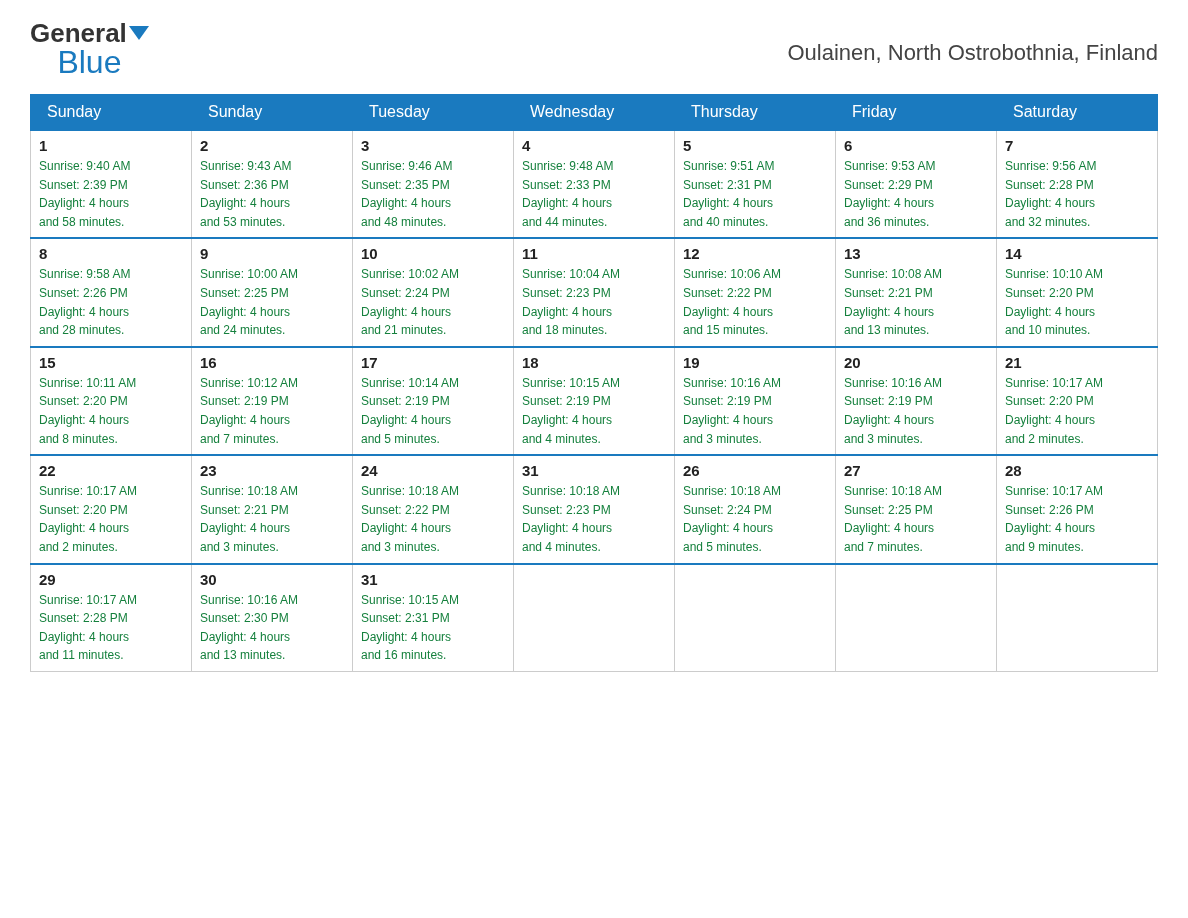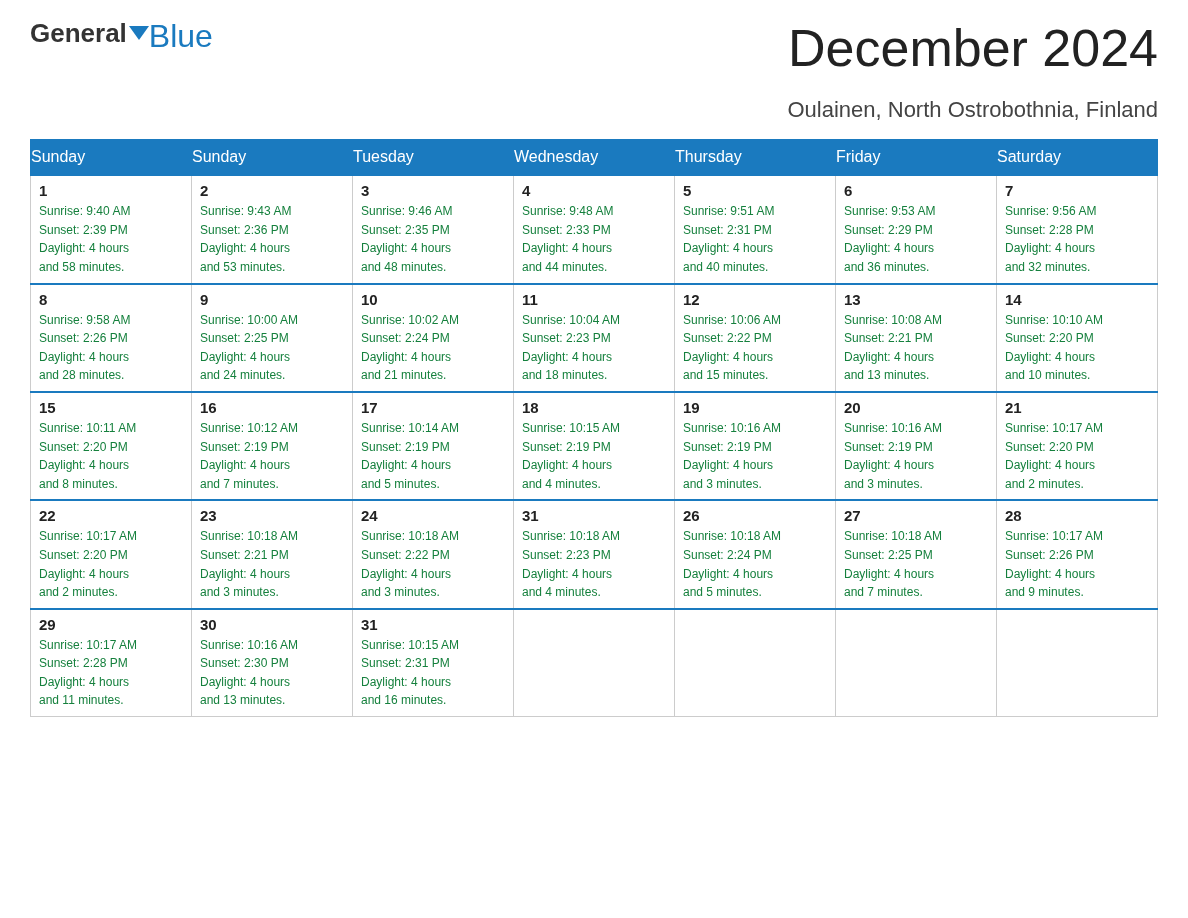--- a/index.html
+++ b/index.html
@@ -11,22 +11,22 @@
       padding: 20px 30px;
     }
     .header-area {
       display: flex;
       justify-content: space-between;
       align-items: flex-start;
       margin-bottom: 16px;
     }
     .logo {
       display: flex;
-      flex-direction: row;
-      align-items: flex-start;
+      flex-direction: column;
+      align-items: center;
     }
     .logo-general {
       font-size: 26px;
       font-weight: bold;
       color: #333;
       line-height: 1;
     }
     .logo-blue {
       font-size: 32px;
       font-weight: normal;
@@ -64,21 +64,21 @@
     .calendar {
       width: 100%;
       border-collapse: collapse;
       border: 1.5px solid #1a7abf;
     }
     .calendar th {
       background-color: #1a7abf;
       color: #fff;
       font-size: 16px;
       font-weight: normal;
-      padding: 8px 0;
+      padding: 8px 16px;
       text-align: left;
       border: 1px solid #1a7abf;
     }
     .calendar td {
       vertical-align: top;
       padding: 6px 8px;
       border: 1px solid #ccc;
       font-size: 13px;
       color: #222;
       width: 14.28%;
@@ -107,21 +107,20 @@
 
 <div class="header-area">
   <div class="logo">
     <div class="logo-line">
       <span class="logo-general">General</span>
       <span class="logo-triangle"></span>
     </div>
     <span class="logo-blue">Blue</span>
   </div>
   <div class="title-area">
-    <div class="month-title">December 2024</div>
     <div class="location-title">Oulainen, North Ostrobothnia, Finland</div>
   </div>
 </div>
 
 <table class="calendar">
   <thead>
     <tr>
     <th>Sunday</th>
         <th>Sunday</th>
         <th>Tuesday</th>

